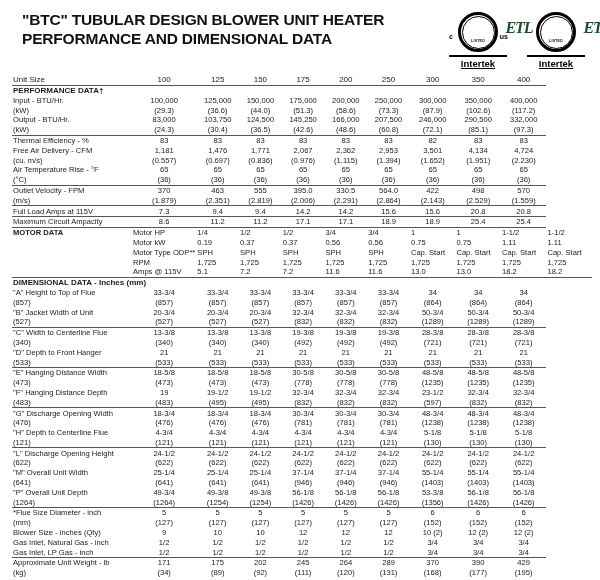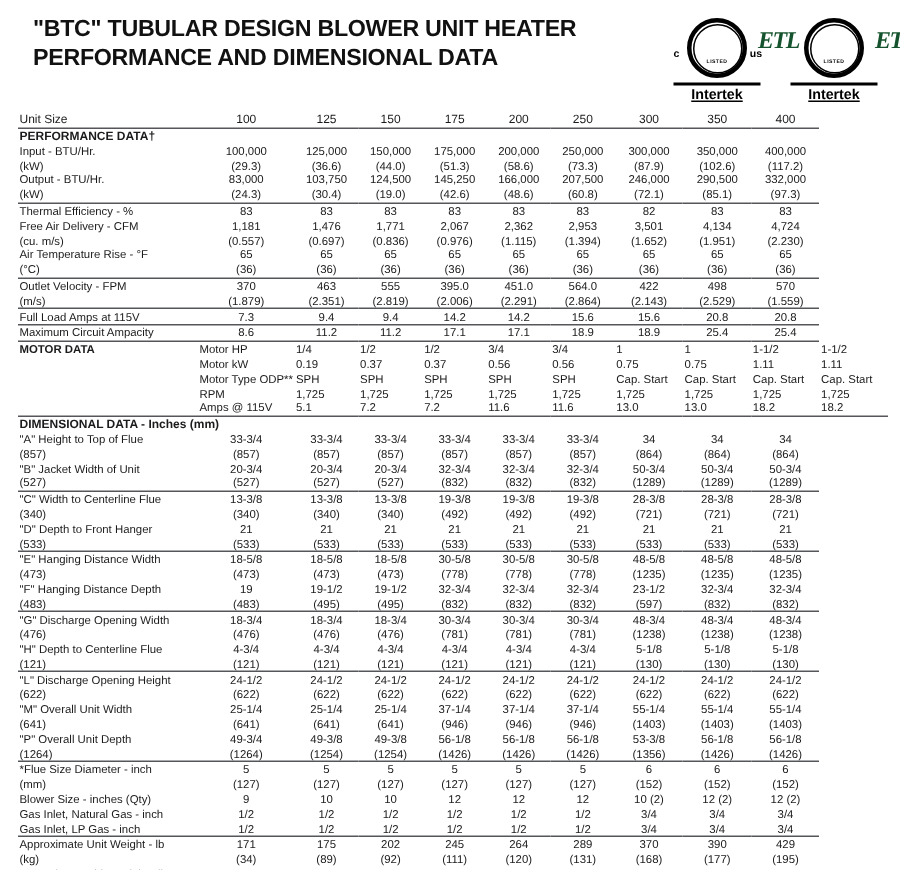--- a/index.html
+++ b/index.html
@@ -158,21 +158,21 @@
           <td class="num">166,000</td>
           <td class="num">207,500</td>
           <td class="num">246,000</td>
           <td class="num">290,500</td>
           <td class="num">332,000</td>
         </tr>
         <tr class="rule-bot">
           <td class="lbl lbl-indent">(kW)</td>
           <td class="num">(24.3)</td>
           <td class="num">(30.4)</td>
-          <td class="num">(19.0)</td>
+          <td class="num">(36.5)</td>
           <td class="num">(42.6)</td>
           <td class="num">(48.6)</td>
           <td class="num">(60.8)</td>
           <td class="num">(72.1)</td>
           <td class="num">(85.1)</td>
           <td class="num">(97.3)</td>
         </tr>
         <tr>
           <td class="lbl">Thermal Efficiency - %</td>
           <td class="num">83</td>
@@ -232,21 +232,21 @@
           <td class="num">(36)</td>
           <td class="num">(36)</td>
           <td class="num">(36)</td>
         </tr>
         <tr>
           <td class="lbl">Outlet Velocity - FPM</td>
           <td class="num">370</td>
           <td class="num">463</td>
           <td class="num">555</td>
           <td class="num">395.0</td>
-          <td class="num">451.0</td>
+          <td class="num">330.5</td>
           <td class="num">564.0</td>
           <td class="num">422</td>
           <td class="num">498</td>
           <td class="num">570</td>
         </tr>
         <tr class="rule-bot">
           <td class="lbl lbl-indent">(m/s)</td>
           <td class="num">(1.879)</td>
           <td class="num">(2.351)</td>
           <td class="num">(2.819)</td>

